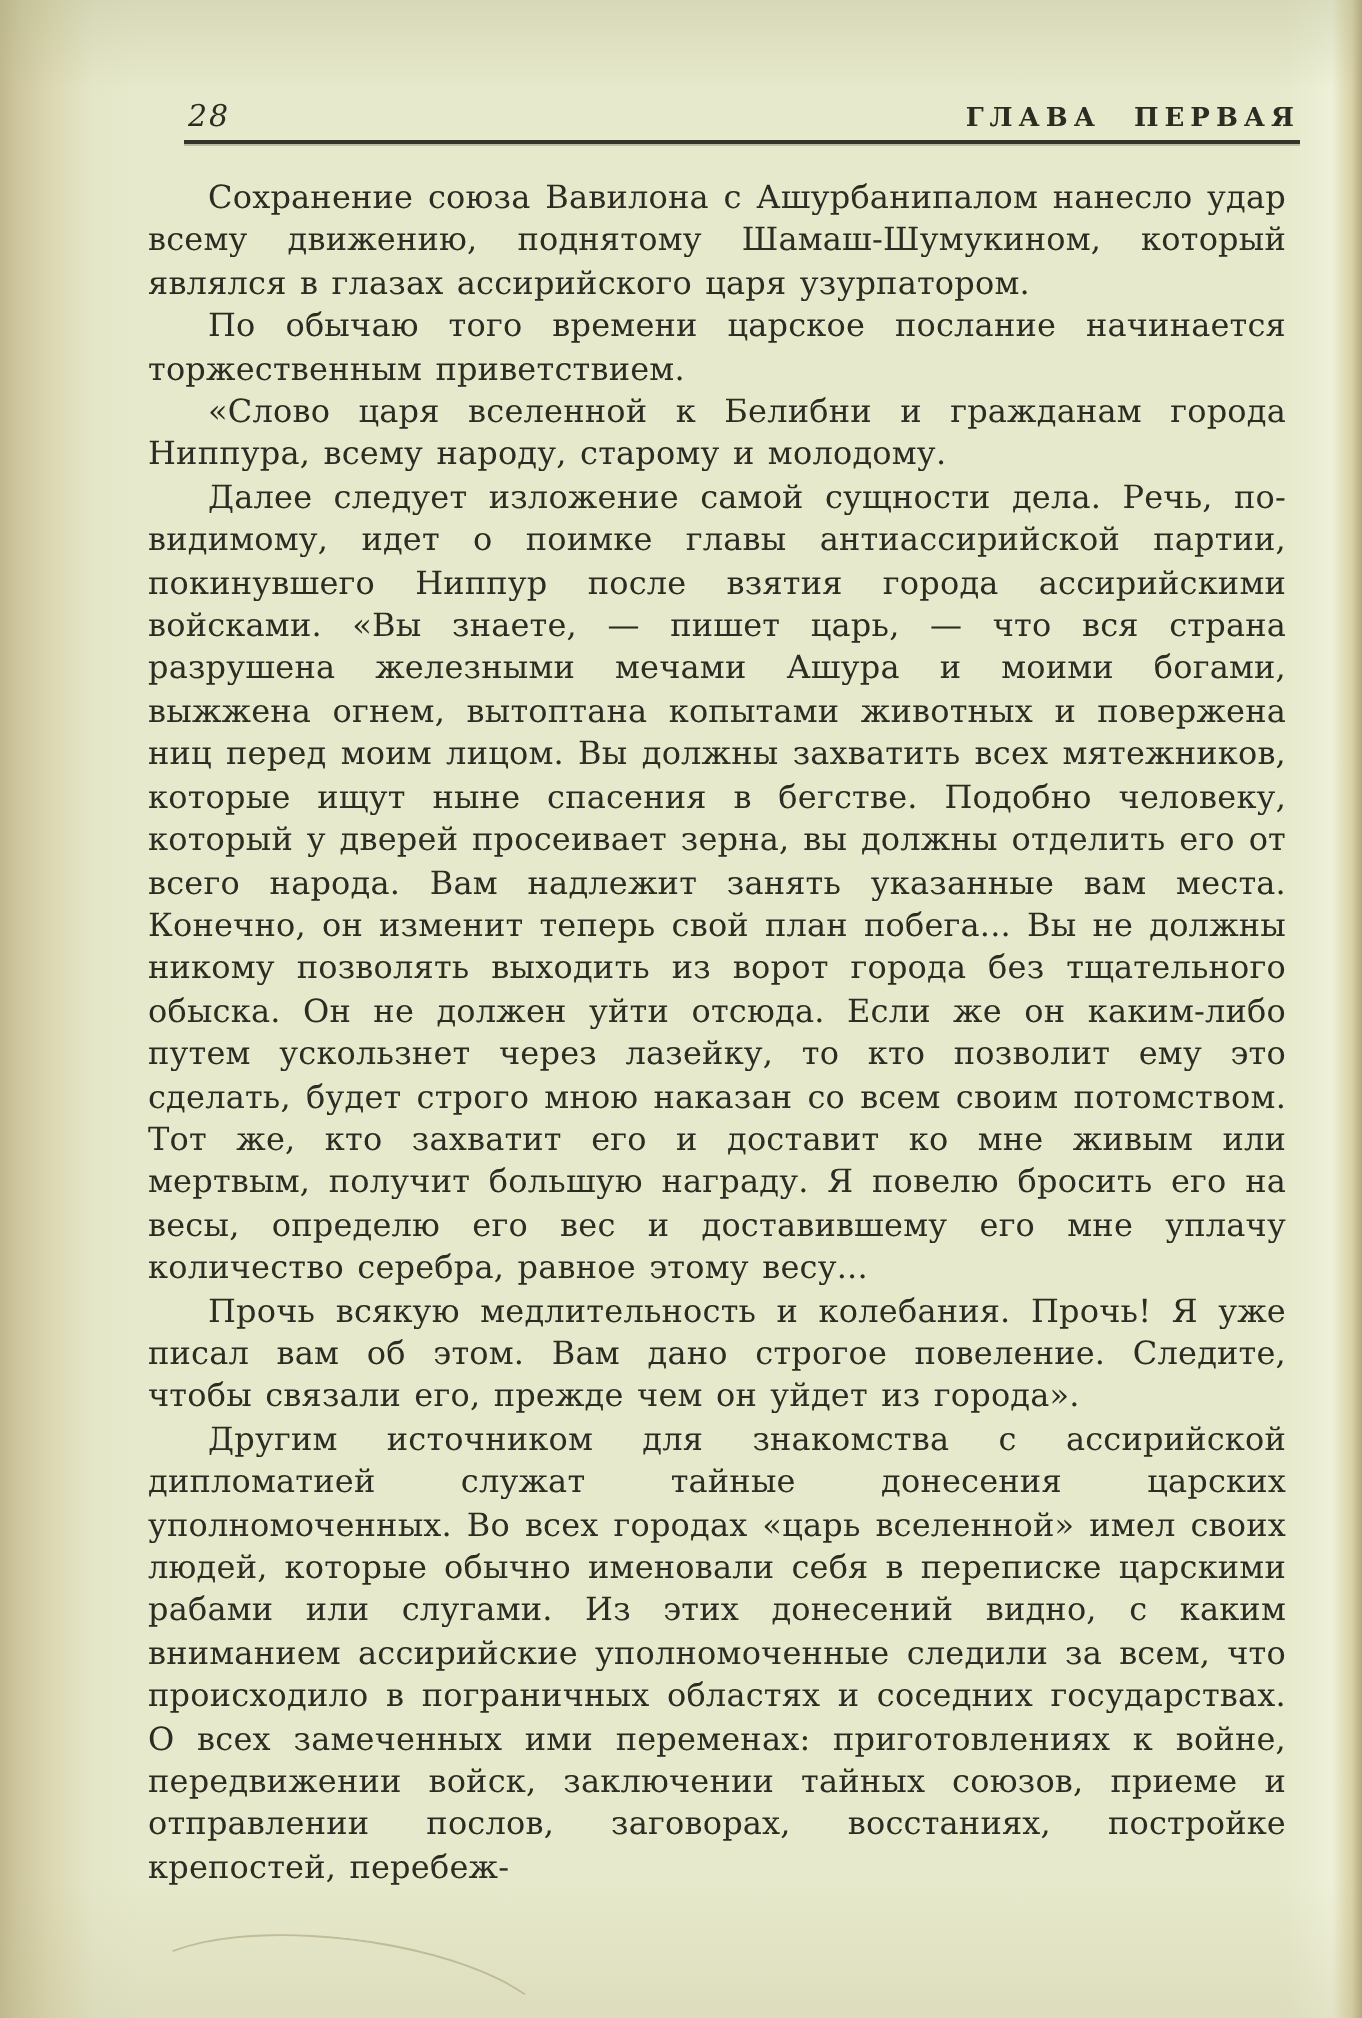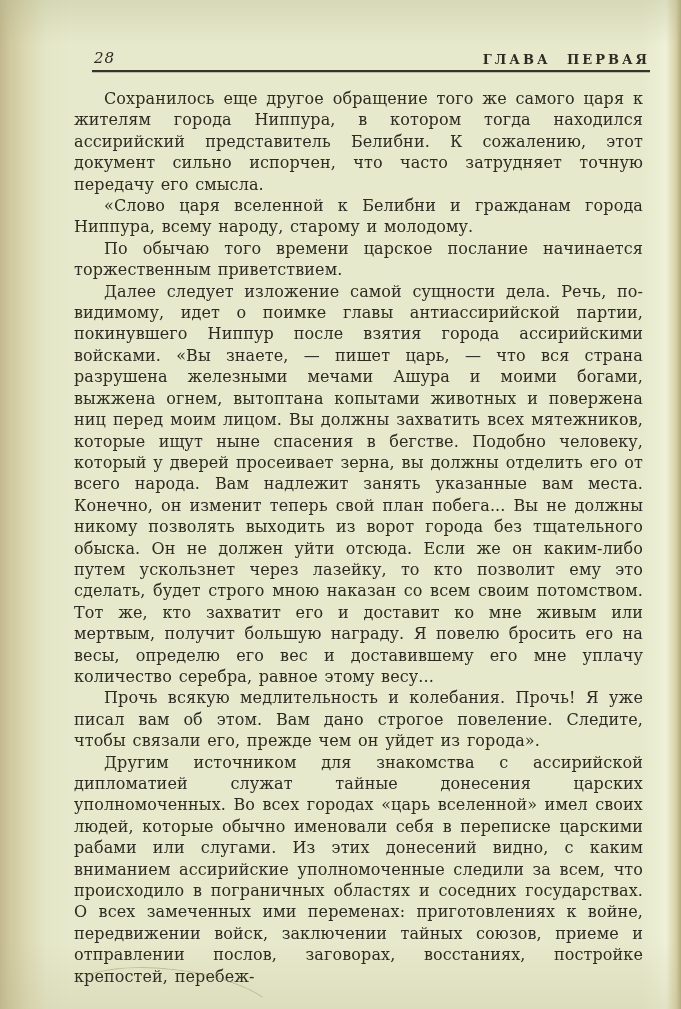--- a/index.html
+++ b/index.html
@@ -94,23 +94,23 @@
 <div class="scan">
 
   <header class="running-head">
     <span class="page-num">28</span>
     <span class="chapter-title">ГЛАВА ПЕРВАЯ</span>
   </header>
 
   <div class="rule"></div>
 
   <main class="body-text">
-    <p>Сохранилось еще другое обращение того же самого царя к жителям города Ниппура, в котором тогда находился ассирийский представитель Белибни. К сожалению, этот документ сильно испорчен, что часто затрудняет точную передачу его смысла.</p>
+    <p>Сохранение союза Вавилона с Ашурбанипалом нанесло удар всему движению, поднятому Шамаш-Шумукином, который являлся в глазах ассирийского царя узурпатором.</p>
+    <p>По обычаю того времени царское послание начинается торжественным приветствием.</p>
     <p>«Слово царя вселенной к Белибни и гражданам города Ниппура, всему народу, старому и молодому.</p>
-    <p>По обычаю того времени царское послание начинается торжественным приветствием.</p>
     <p>Далее следует изложение самой сущности дела. Речь, по-видимому, идет о поимке главы антиассирийской партии, покинувшего Ниппур после взятия города ассирийскими войсками. «Вы знаете, — пишет царь, — что вся страна разрушена железными мечами Ашура и моими богами, выжжена огнем, вытоптана копытами животных и повержена ниц перед моим лицом. Вы должны захватить всех мятежников, которые ищут ныне спасения в бегстве. Подобно человеку, который у дверей просеивает зерна, вы должны отделить его от всего народа. Вам надлежит занять указанные вам места. Конечно, он изменит теперь свой план побега... Вы не должны никому позволять выходить из ворот города без тщательного обыска. Он не должен уйти отсюда. Если же он каким-либо путем ускользнет через лазейку, то кто позволит ему это сделать, будет строго мною наказан со всем своим потомством. Тот же, кто захватит его и доставит ко мне живым или мертвым, получит большую награду. Я повелю бросить его на весы, определю его вес и доставившему его мне уплачу количество серебра, равное этому весу...</p>
     <p>Прочь всякую медлительность и колебания. Прочь! Я уже писал вам об этом. Вам дано строгое повеление. Следите, чтобы связали его, прежде чем он уйдет из города».</p>
     <p>Другим источником для знакомства с ассирийской дипломатией служат тайные донесения царских уполномоченных. Во всех городах «царь вселенной» имел своих людей, которые обычно именовали себя в переписке царскими рабами или слугами. Из этих донесений видно, с каким вниманием ассирийские уполномоченные следили за всем, что происходило в пограничных областях и соседних государствах. О всех замеченных ими переменах: приготовлениях к войне, передвижении войск, заключении тайных союзов, приеме и отправлении послов, заговорах, восстаниях, постройке крепостей, перебеж-</p>
   </main>
 
   <div class="crease"></div>
 
 </div>
 
 </body></html>

